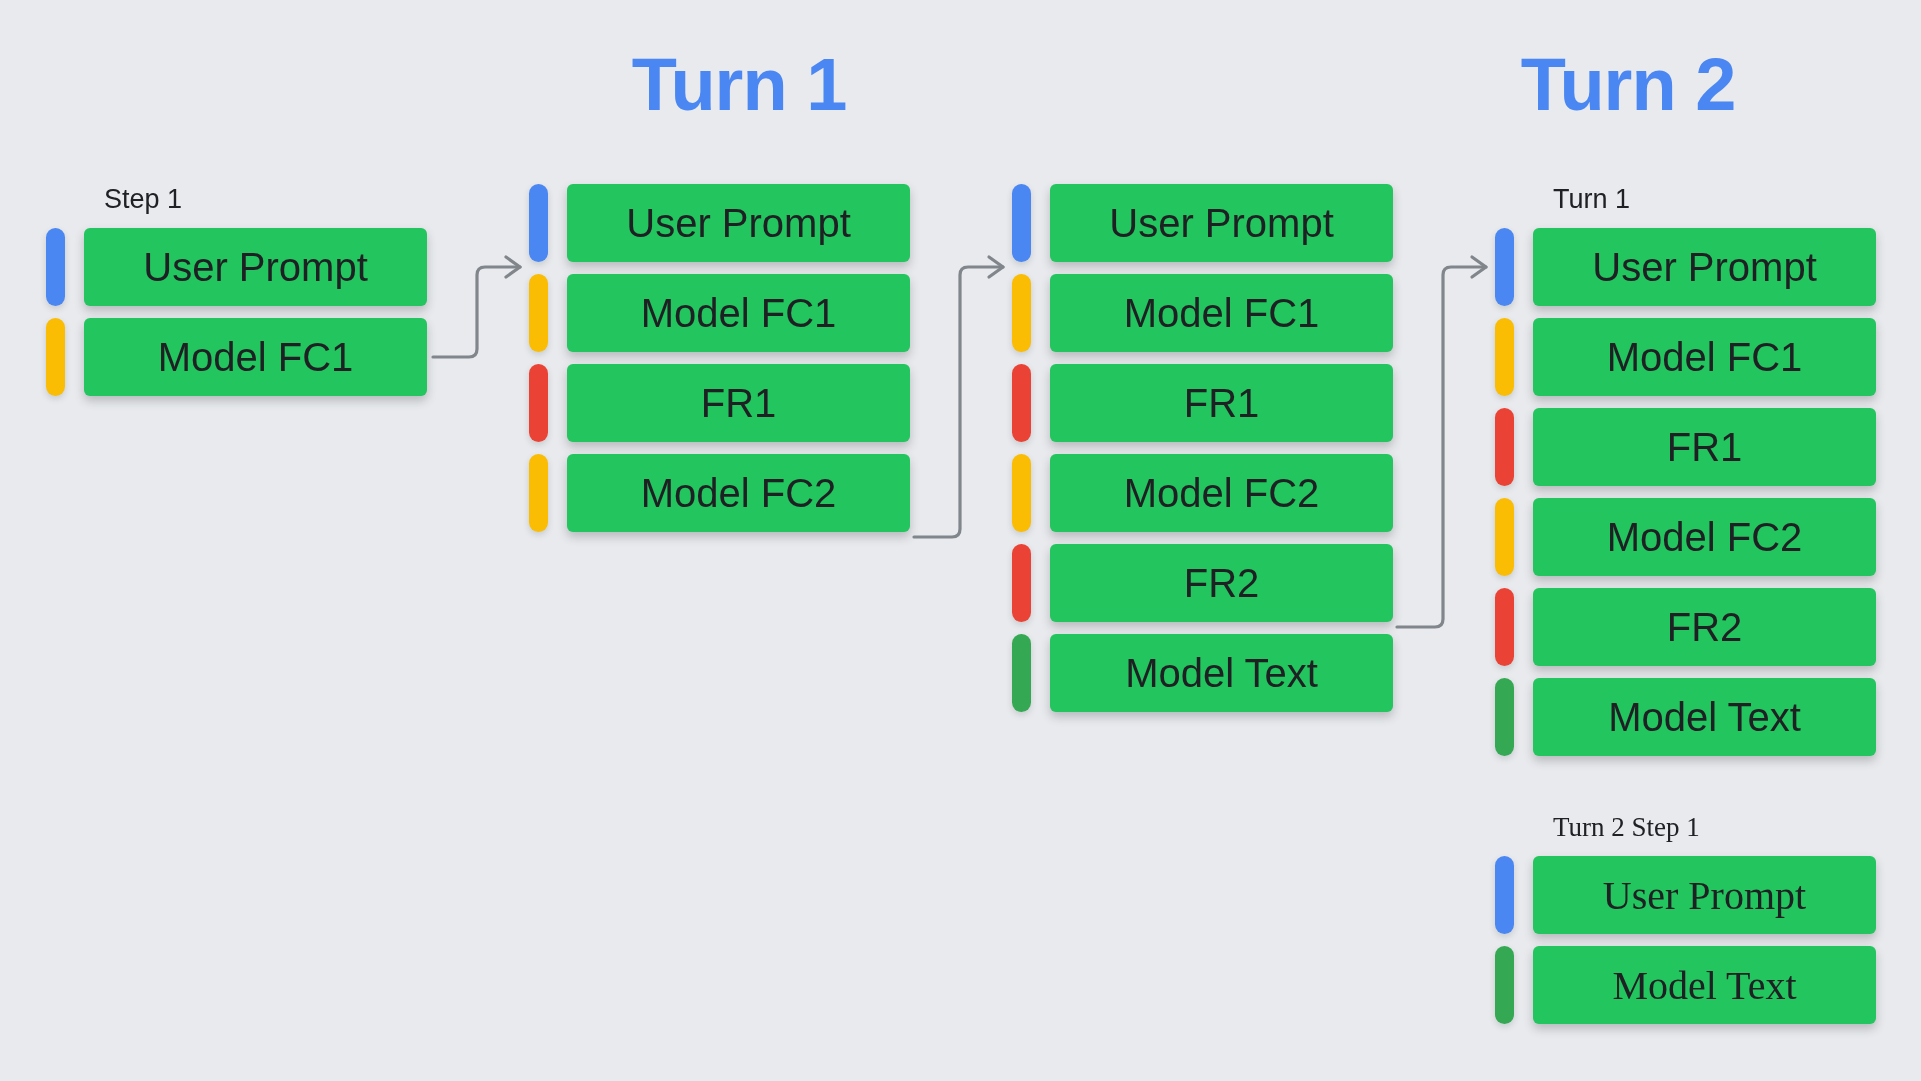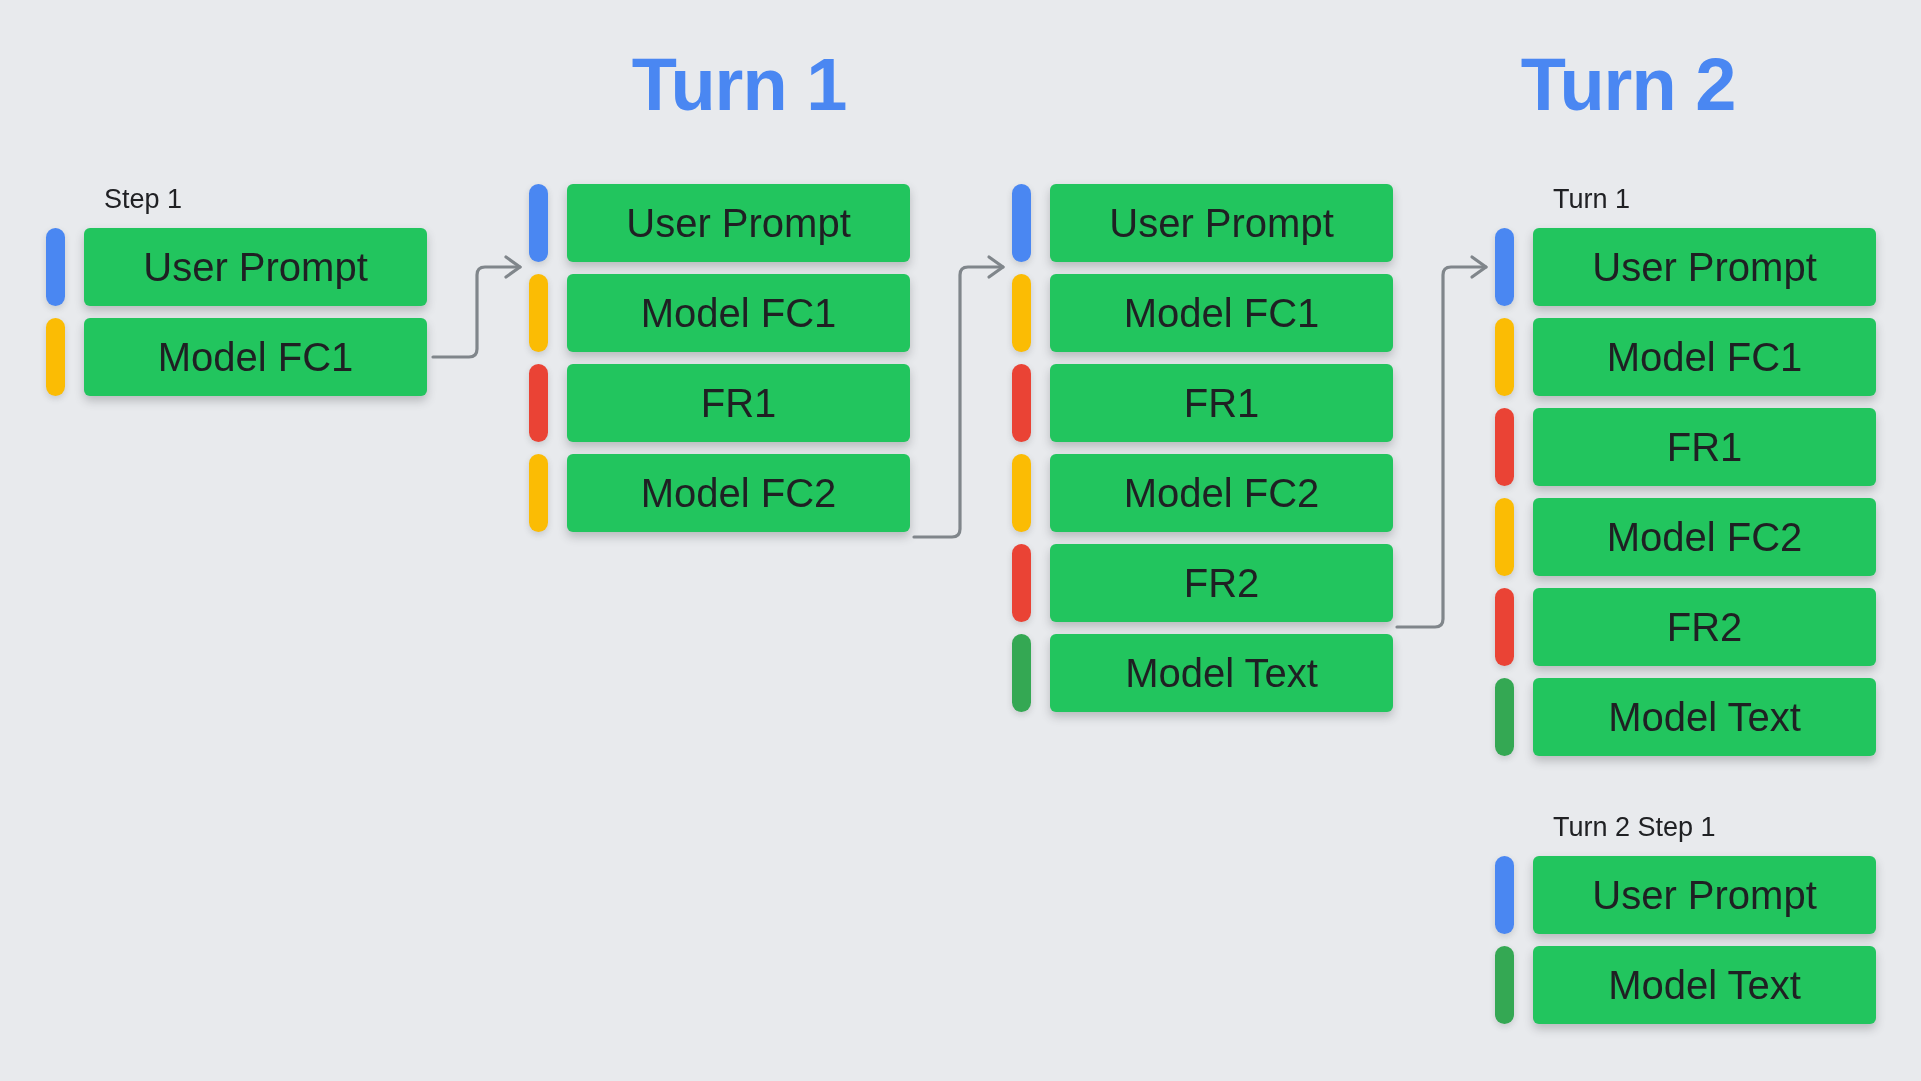--- a/index.html
+++ b/index.html
@@ -17,21 +17,21 @@
     text-align: center;
     font-size: 74px;
     font-weight: bold;
     letter-spacing: -1px;
     line-height: 1.05;
   }
   .turn-title-1 { left: 527px; }
   .turn-title-2 { left: 1416px; }
 
   .column { position: absolute; top: 184px; }
-  .column-turn2-step1 { top: 812px; }
+  .column-turn2-step1 { top: 812px; font-family: Liberation Serif, serif; }
   .col-label {
     font-size: 27px;
     line-height: 30px;
     color: #202124;
     margin-left: 58px;
     margin-bottom: 14px;
     white-space: nowrap;
   }
   .row {
     display: flex;

